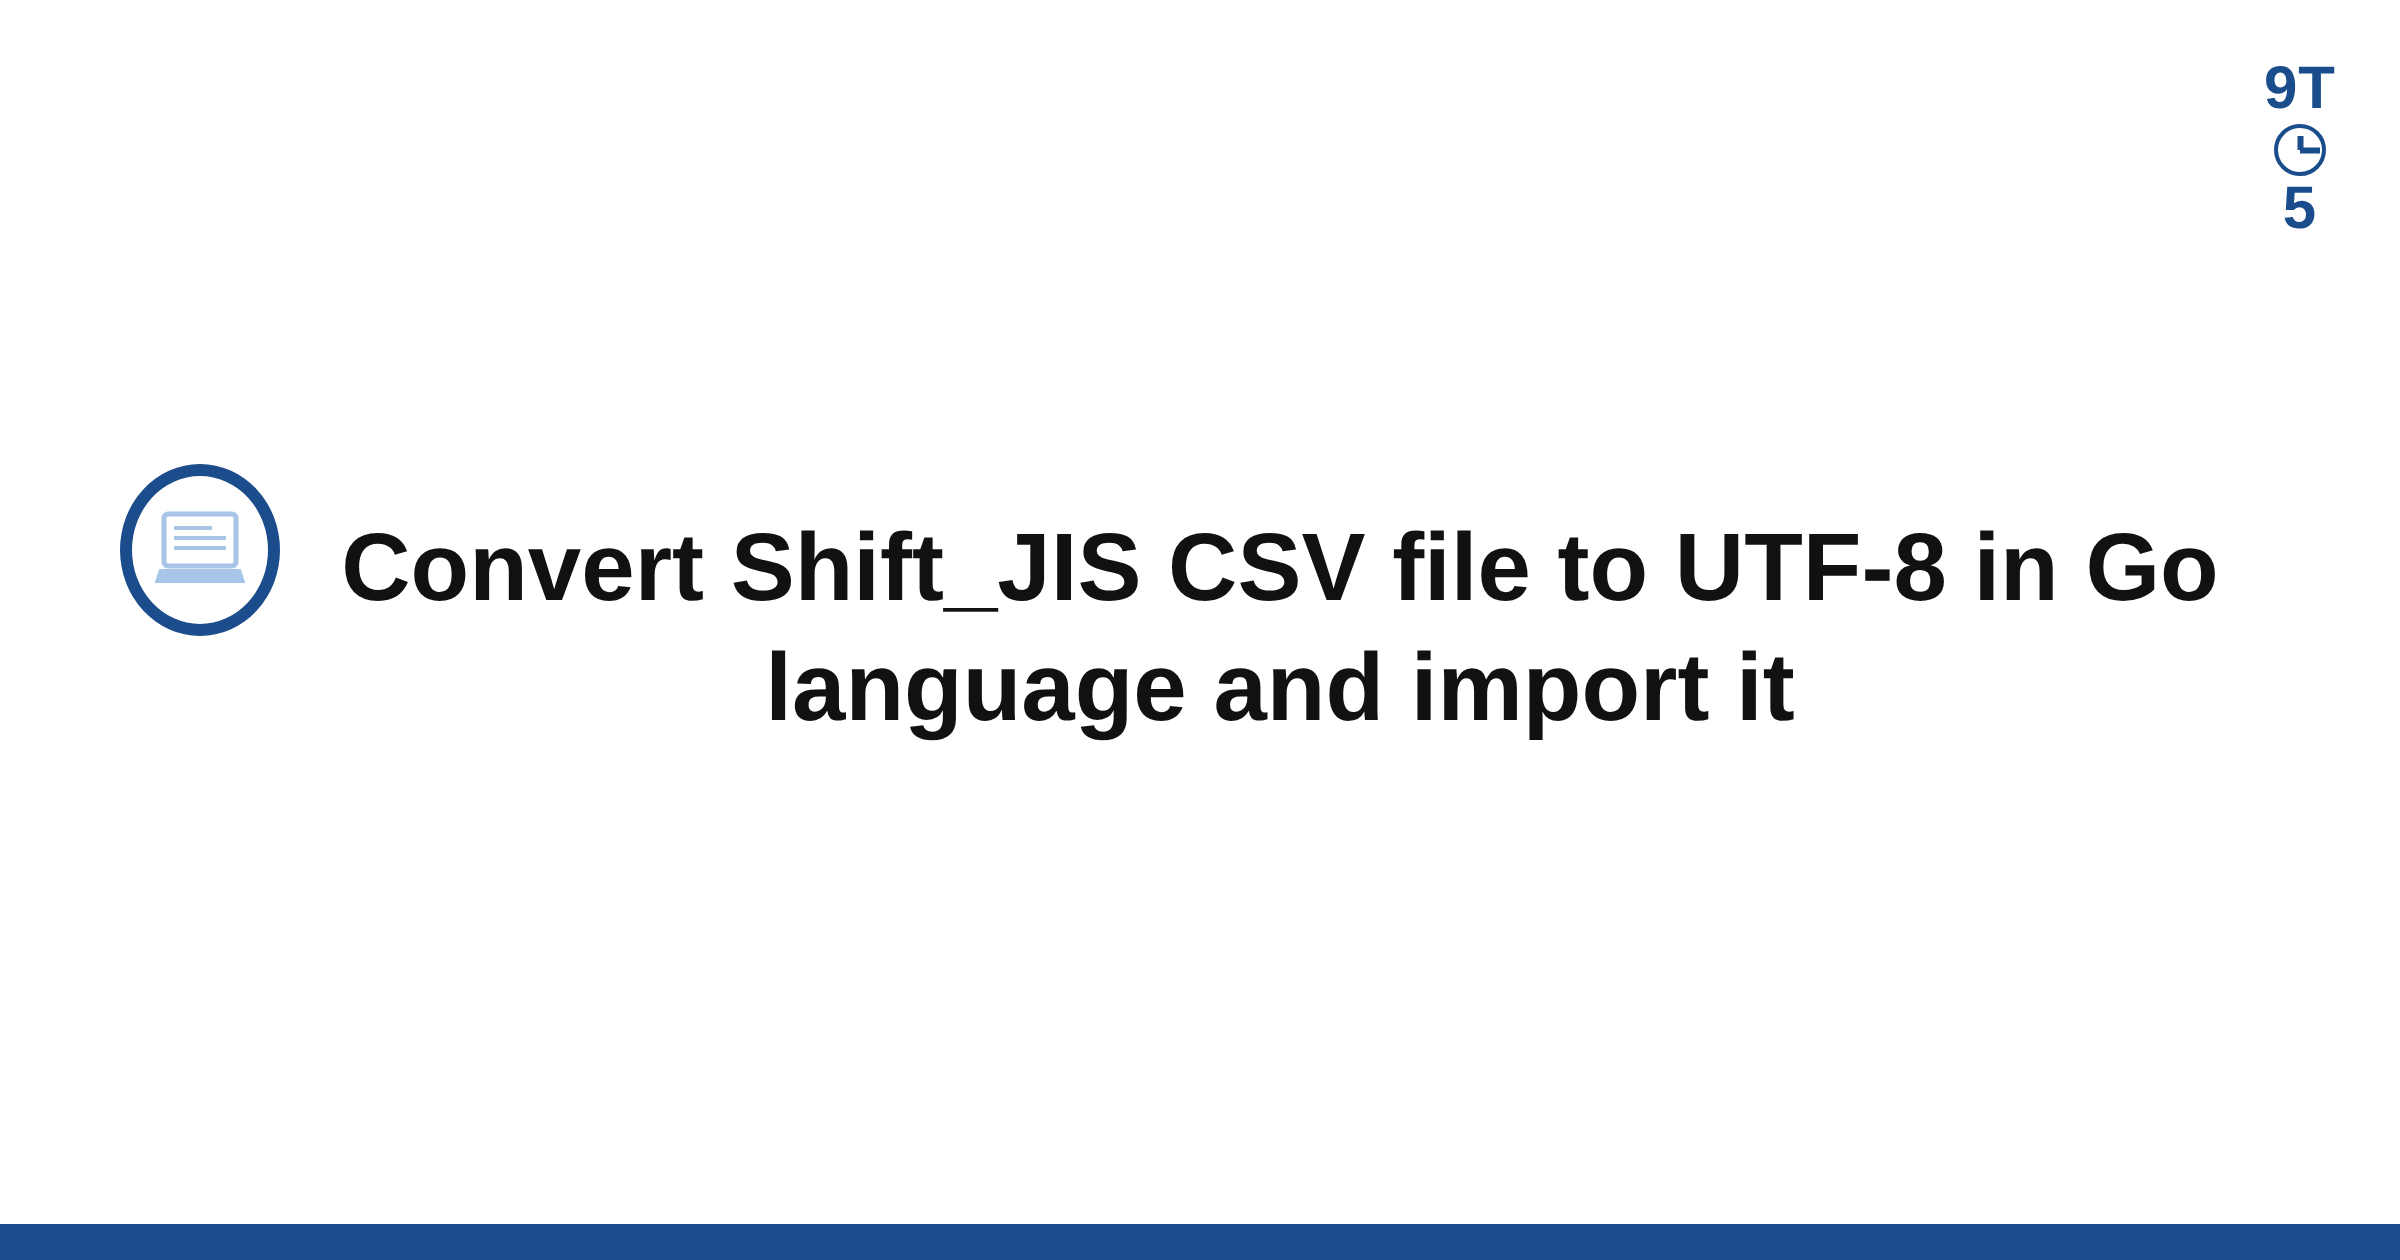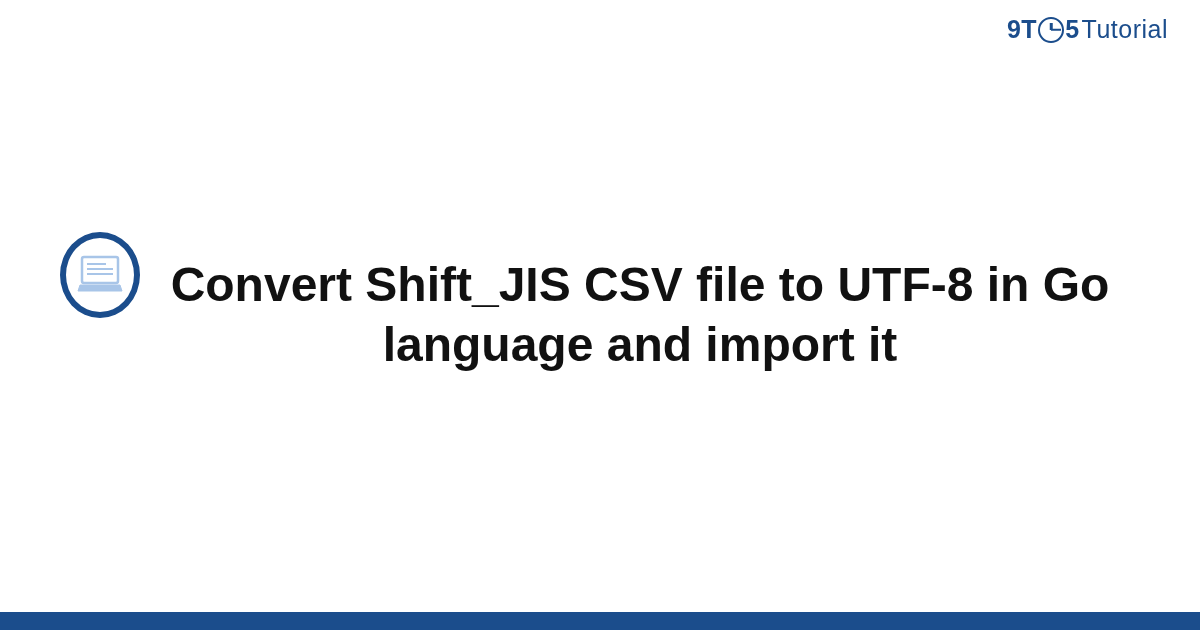--- a/index.html
+++ b/index.html
@@ -10,28 +10,29 @@
     body {
       width: 1200px;
       height: 630px;
       font-family: Arial, Helvetica, sans-serif;
       background: #ffffff;
       position: relative;
       overflow: hidden;
     }
     .brand {
       position: absolute;
-      top: 15px;
+      top: 28px;
       right: 32px;
-      font-size: 25px;
+      font-size: 30px;
       font-weight: 400;
       color: #1b4d8c;
       letter-spacing: 0.5px;
       display: flex;
       align-items: center;
+      flex-direction: column;
     }
     .brand .nine {
       font-weight: 600;
     }
     .brand .clock {
       display: inline-flex;
       align-items: center;
       justify-content: center;
       width: 26px;
       height: 26px;
@@ -115,21 +116,20 @@
       background: #1b4d8c;
     }
   </style>
 </head>
 <body>
 
 <div class="brand">
   <span class="nine">9T</span>
   <span class="clock"></span>
   <span class="five">5</span>
-  <span class="tutorial">Tutorial</span>
 </div>
 
 <div class="content">
   <div class="icon-circle">
     <svg class="laptop-svg" viewBox="0 0 48 40">
       <rect x="6" y="2" width="36" height="26" rx="2" fill="none" stroke="#a8c5e8" stroke-width="2.5"></rect>
       <line x1="11" y1="9" x2="30" y2="9" stroke="#a8c5e8" stroke-width="2"></line>
       <line x1="11" y1="14" x2="37" y2="14" stroke="#a8c5e8" stroke-width="2"></line>
       <line x1="11" y1="19" x2="37" y2="19" stroke="#a8c5e8" stroke-width="2"></line>
       <path d="M 4 30 L 44 30 L 46 36 L 2 36 Z" fill="#a8c5e8" stroke="#a8c5e8" stroke-width="1"></path>

